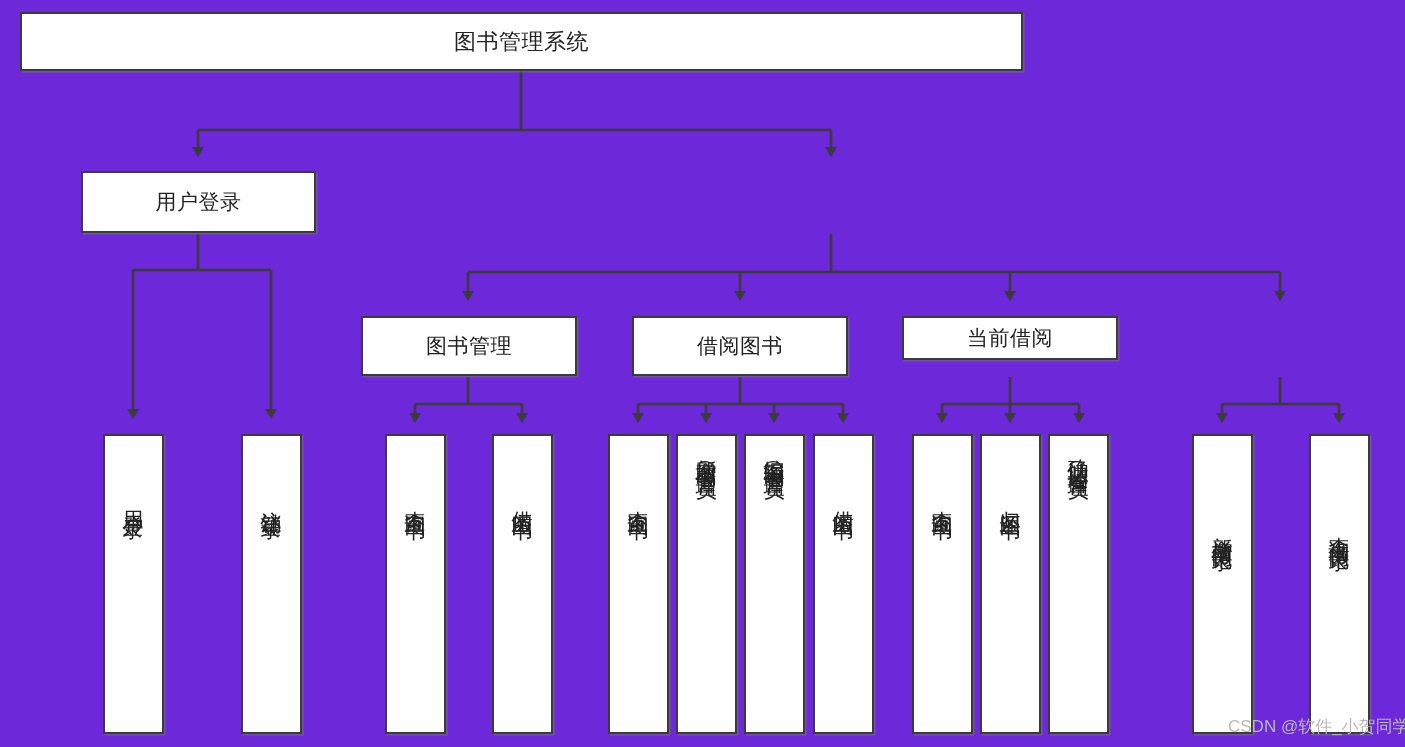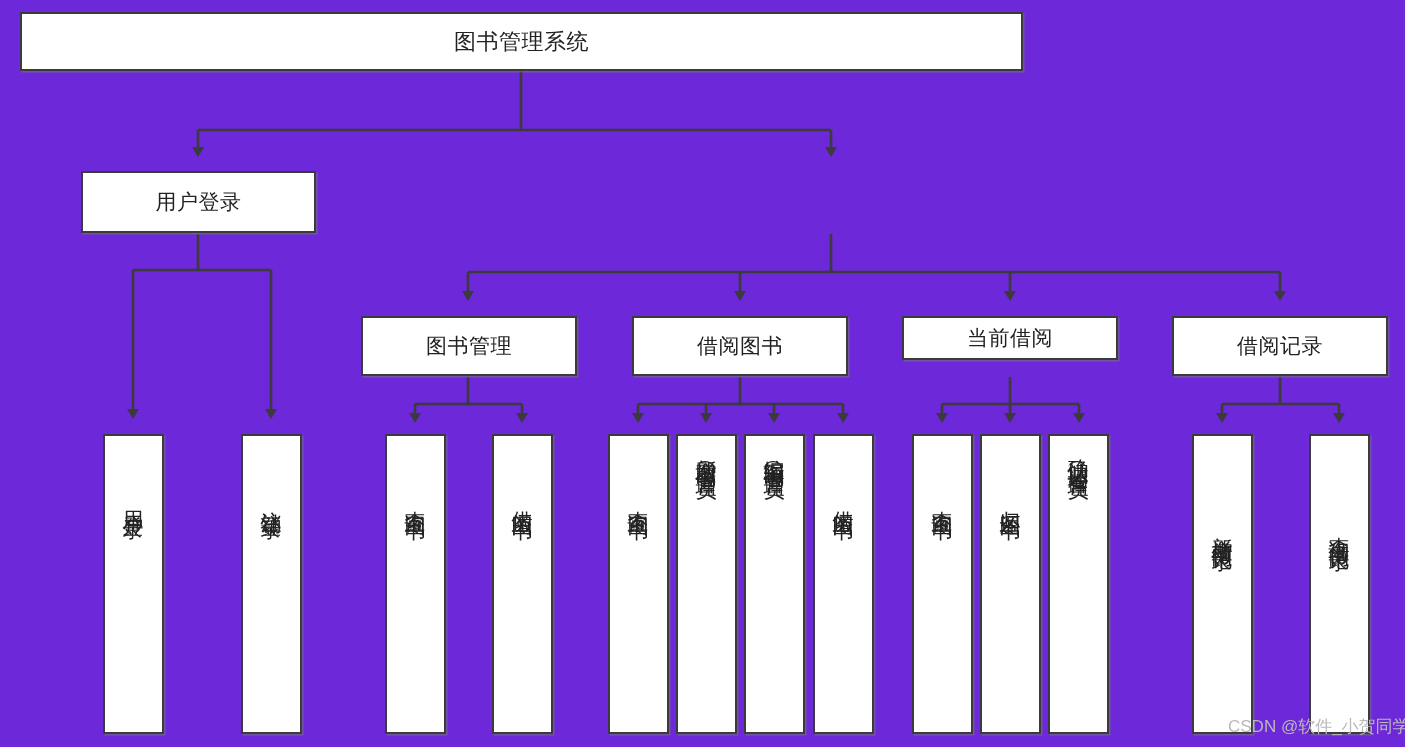--- a/index.html
+++ b/index.html
@@ -143,23 +143,20 @@
 
   <div class="node horiz" style="left:361px; top:316px; width:216px; height:60px;">
     <span class="lbl">图书管理</span>
   </div>
   <div class="node horiz" style="left:632px; top:316px; width:216px; height:60px;">
     <span class="lbl">借阅图书</span>
   </div>
   <div class="node horiz" style="left:902px; top:316px; width:216px; height:44px;">
     <span class="lbl">当前借阅</span>
   </div>
-  <div class="node horiz" style="left:1172px; top:316px; width:216px; height:60px;">
-    <span class="lbl">借阅记录</span>
-  </div>
 
   <div class="node vert mid" style="left:103px; top:434px; width:61px; height:300px;">
     <span class="lbl">用户登录</span>
   </div>
   <div class="node vert mid" style="left:241px; top:434px; width:61px; height:300px;">
     <span class="lbl">注销登录</span>
   </div>
 
   <div class="node vert mid" style="left:385px; top:434px; width:61px; height:300px;">
     <span class="lbl">查询图书</span>

